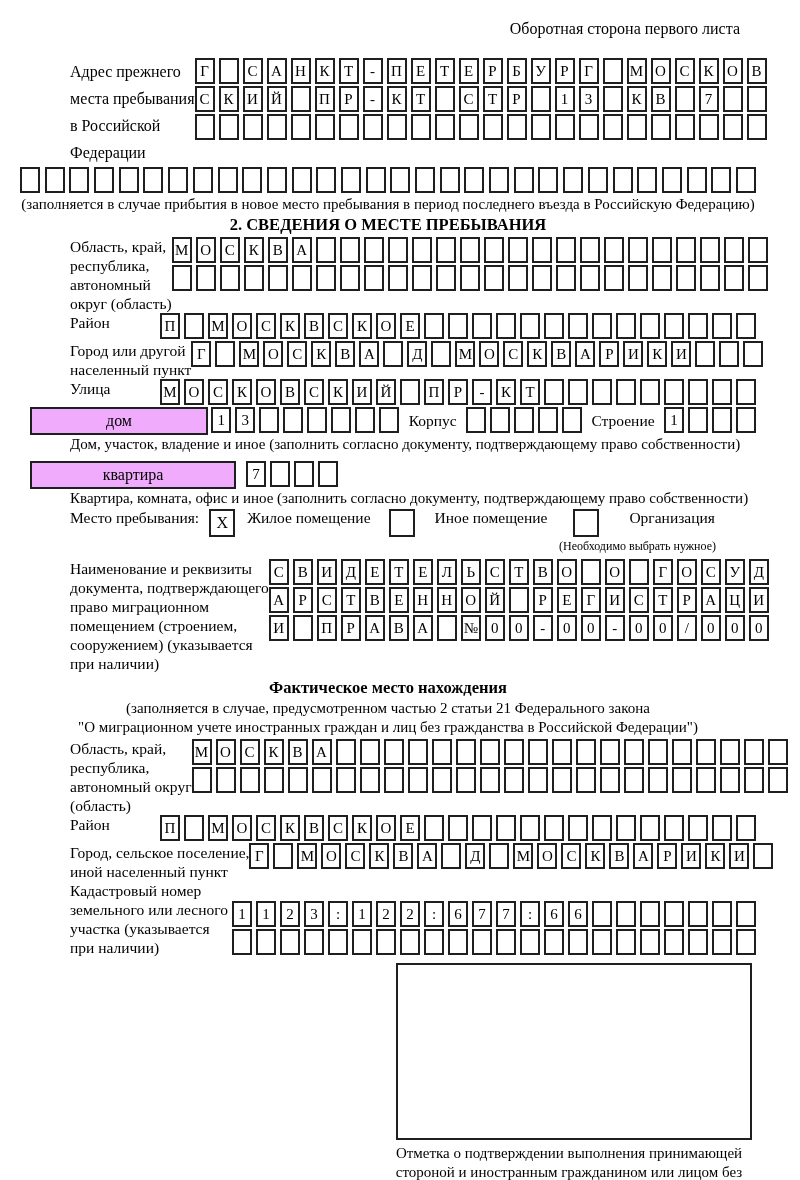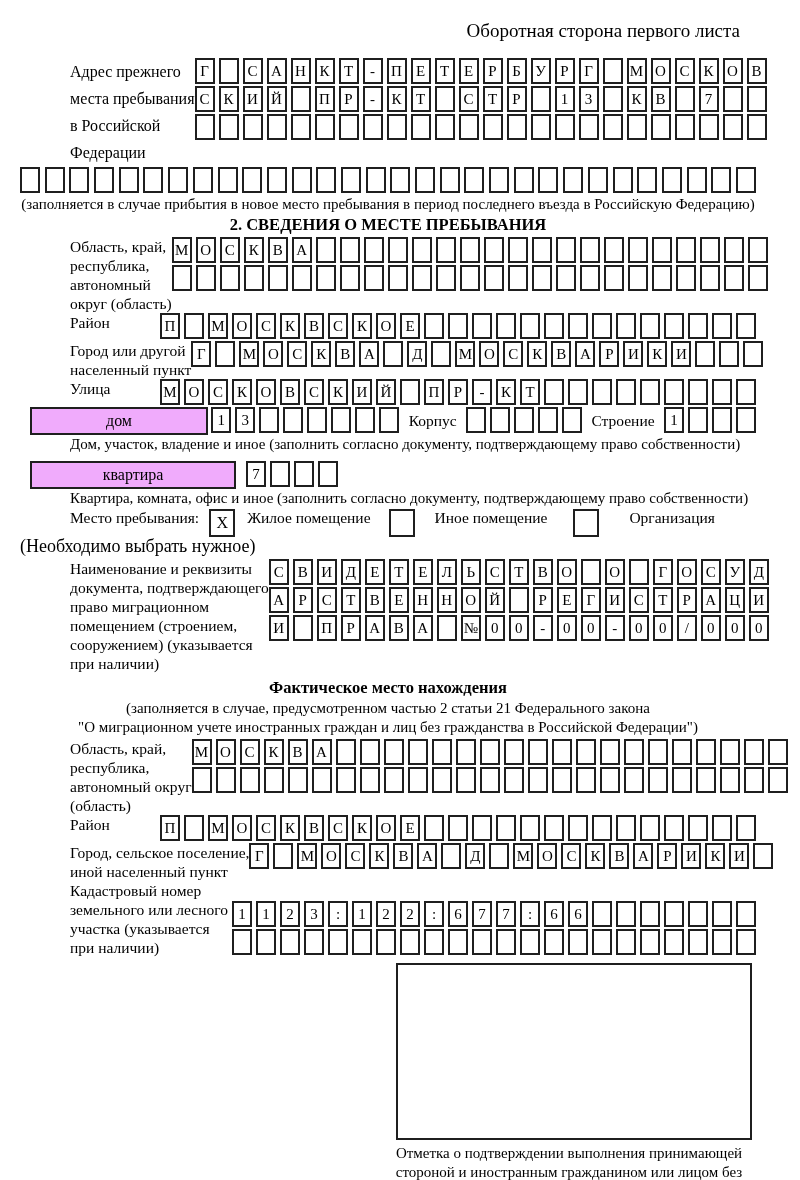--- a/index.html
+++ b/index.html
@@ -2,21 +2,21 @@
 <html><head>
 <meta charset="utf-8">
 <style>
   html,body{margin:0;padding:0;background:#fff;}
   .page{
     position:relative;width:800px;height:1180px;box-sizing:border-box;
     background:#fff;color:#000;
     font-family:"Liberation Serif","DejaVu Serif",serif;
     font-size:15.5px;padding:20px 44px 0 20px;overflow:hidden;
   }
-  .header-note{text-align:right;padding-right:16px;font-size:19px;height:20px;}
+  .header-note{text-align:right;padding-right:16px;font-size:16px;height:20px;}
   .field{display:flex;align-items:flex-start;margin-left:50px;}
   .flabel{line-height:19px;font-size:15.5px;}
   .flabel div{white-space:nowrap;}
   .addr-label{line-height:27px;font-size:16px;}
   .cells-col{margin-left:auto;display:flex;flex-direction:column;align-items:flex-end;}
   .cells{display:flex;gap:4px;margin-bottom:2px;}
   .cell{
     width:20px;height:26px;border:2px solid #1f1f1f;box-sizing:border-box;
     display:flex;align-items:center;justify-content:center;
     font-size:15px;line-height:1;flex:none;background:#fff;
@@ -34,21 +34,21 @@
   .dom-line{display:flex;align-items:flex-start;margin-left:10px;justify-content:space-between;}
   .inline-label{line-height:28px;padding:0 6px;white-space:nowrap;}
   .kv-line{display:flex;align-items:flex-start;margin-left:10px;margin-top:8px;}
   .kv-line .cells{margin-left:10px;}
   .mesto-line{display:flex;align-items:flex-start;margin-left:50px;margin-top:2px;height:28px;}
   .checkbox{
     width:26px;height:28px;border:2px solid #1f1f1f;box-sizing:border-box;
     display:inline-flex;align-items:center;justify-content:center;font-size:16px;flex:none;background:#fff;
   }
   .mesto-line .txt{white-space:nowrap;}
-  .note-center{text-align:left;font-size:18px;line-height:18px;padding-right:40px;}
+  .note-center{text-align:right;font-size:12px;line-height:18px;padding-right:40px;}
   .fact-cap{text-align:center;font-size:15px;line-height:19px;}
   .kad-cells{margin-top:20px;}
   .stamp-box{
     width:356px;height:177px;border:2px solid #1f1f1f;box-sizing:border-box;
     margin:6px 4px 4px auto;background:#fff;
   }
   .stamp-caption{width:390px;margin-left:auto;margin-right:-8px;text-align:center;font-size:15px;line-height:18.5px;}
   .mt2{margin-top:2px;}.mt4{margin-top:4px;}.mt18{margin-top:18px;}
 </style>
 </head>

